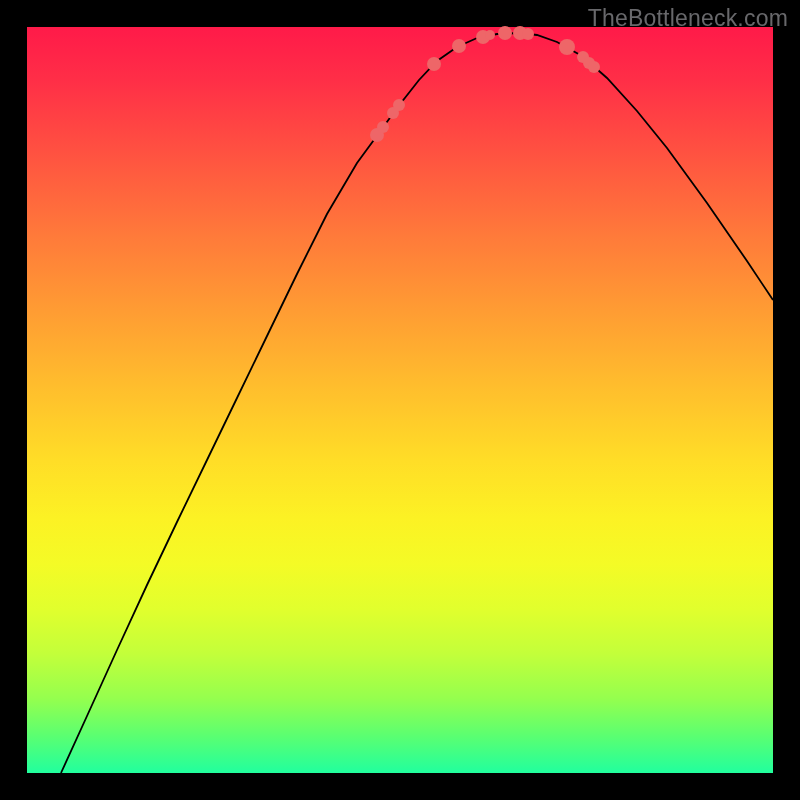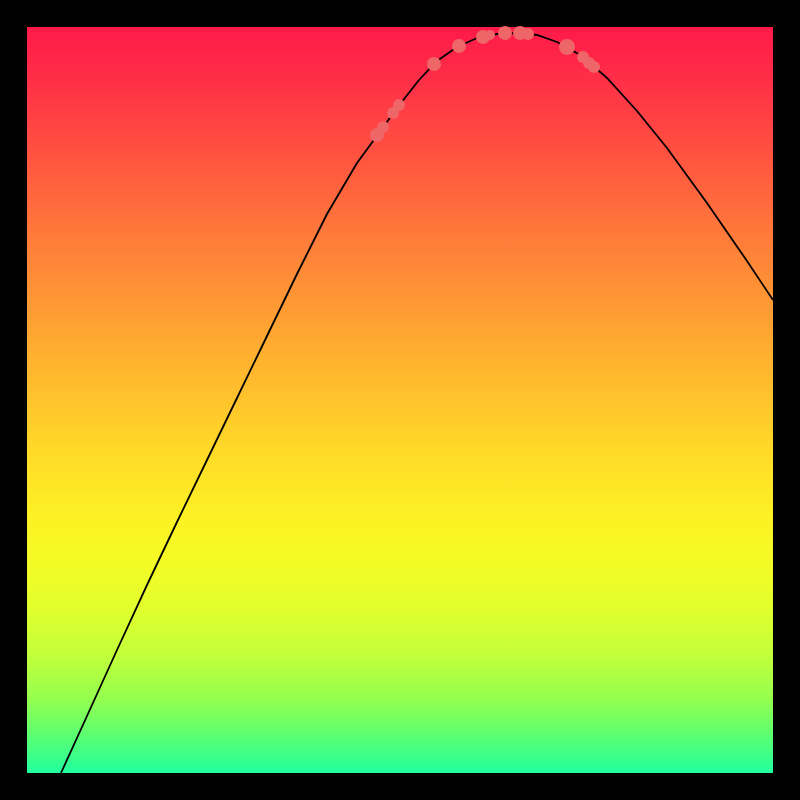--- a/index.html
+++ b/index.html
@@ -69,13 +69,14 @@
         <circle cx="478" cy="6" r="7" class="dot"></circle>
         <circle cx="493" cy="6" r="7" class="dot"></circle>
         <circle cx="501" cy="7" r="6" class="dot"></circle>
         <circle cx="540" cy="20" r="8" class="dot"></circle>
         <circle cx="556" cy="30" r="6" class="dot"></circle>
         <circle cx="562" cy="36" r="6" class="dot"></circle>
         <circle cx="567" cy="40" r="6" class="dot"></circle>
       </g>
   </svg>
 
+  <div class="watermark">TheBottleneck.com</div>
 </div>
 
 </body></html>

